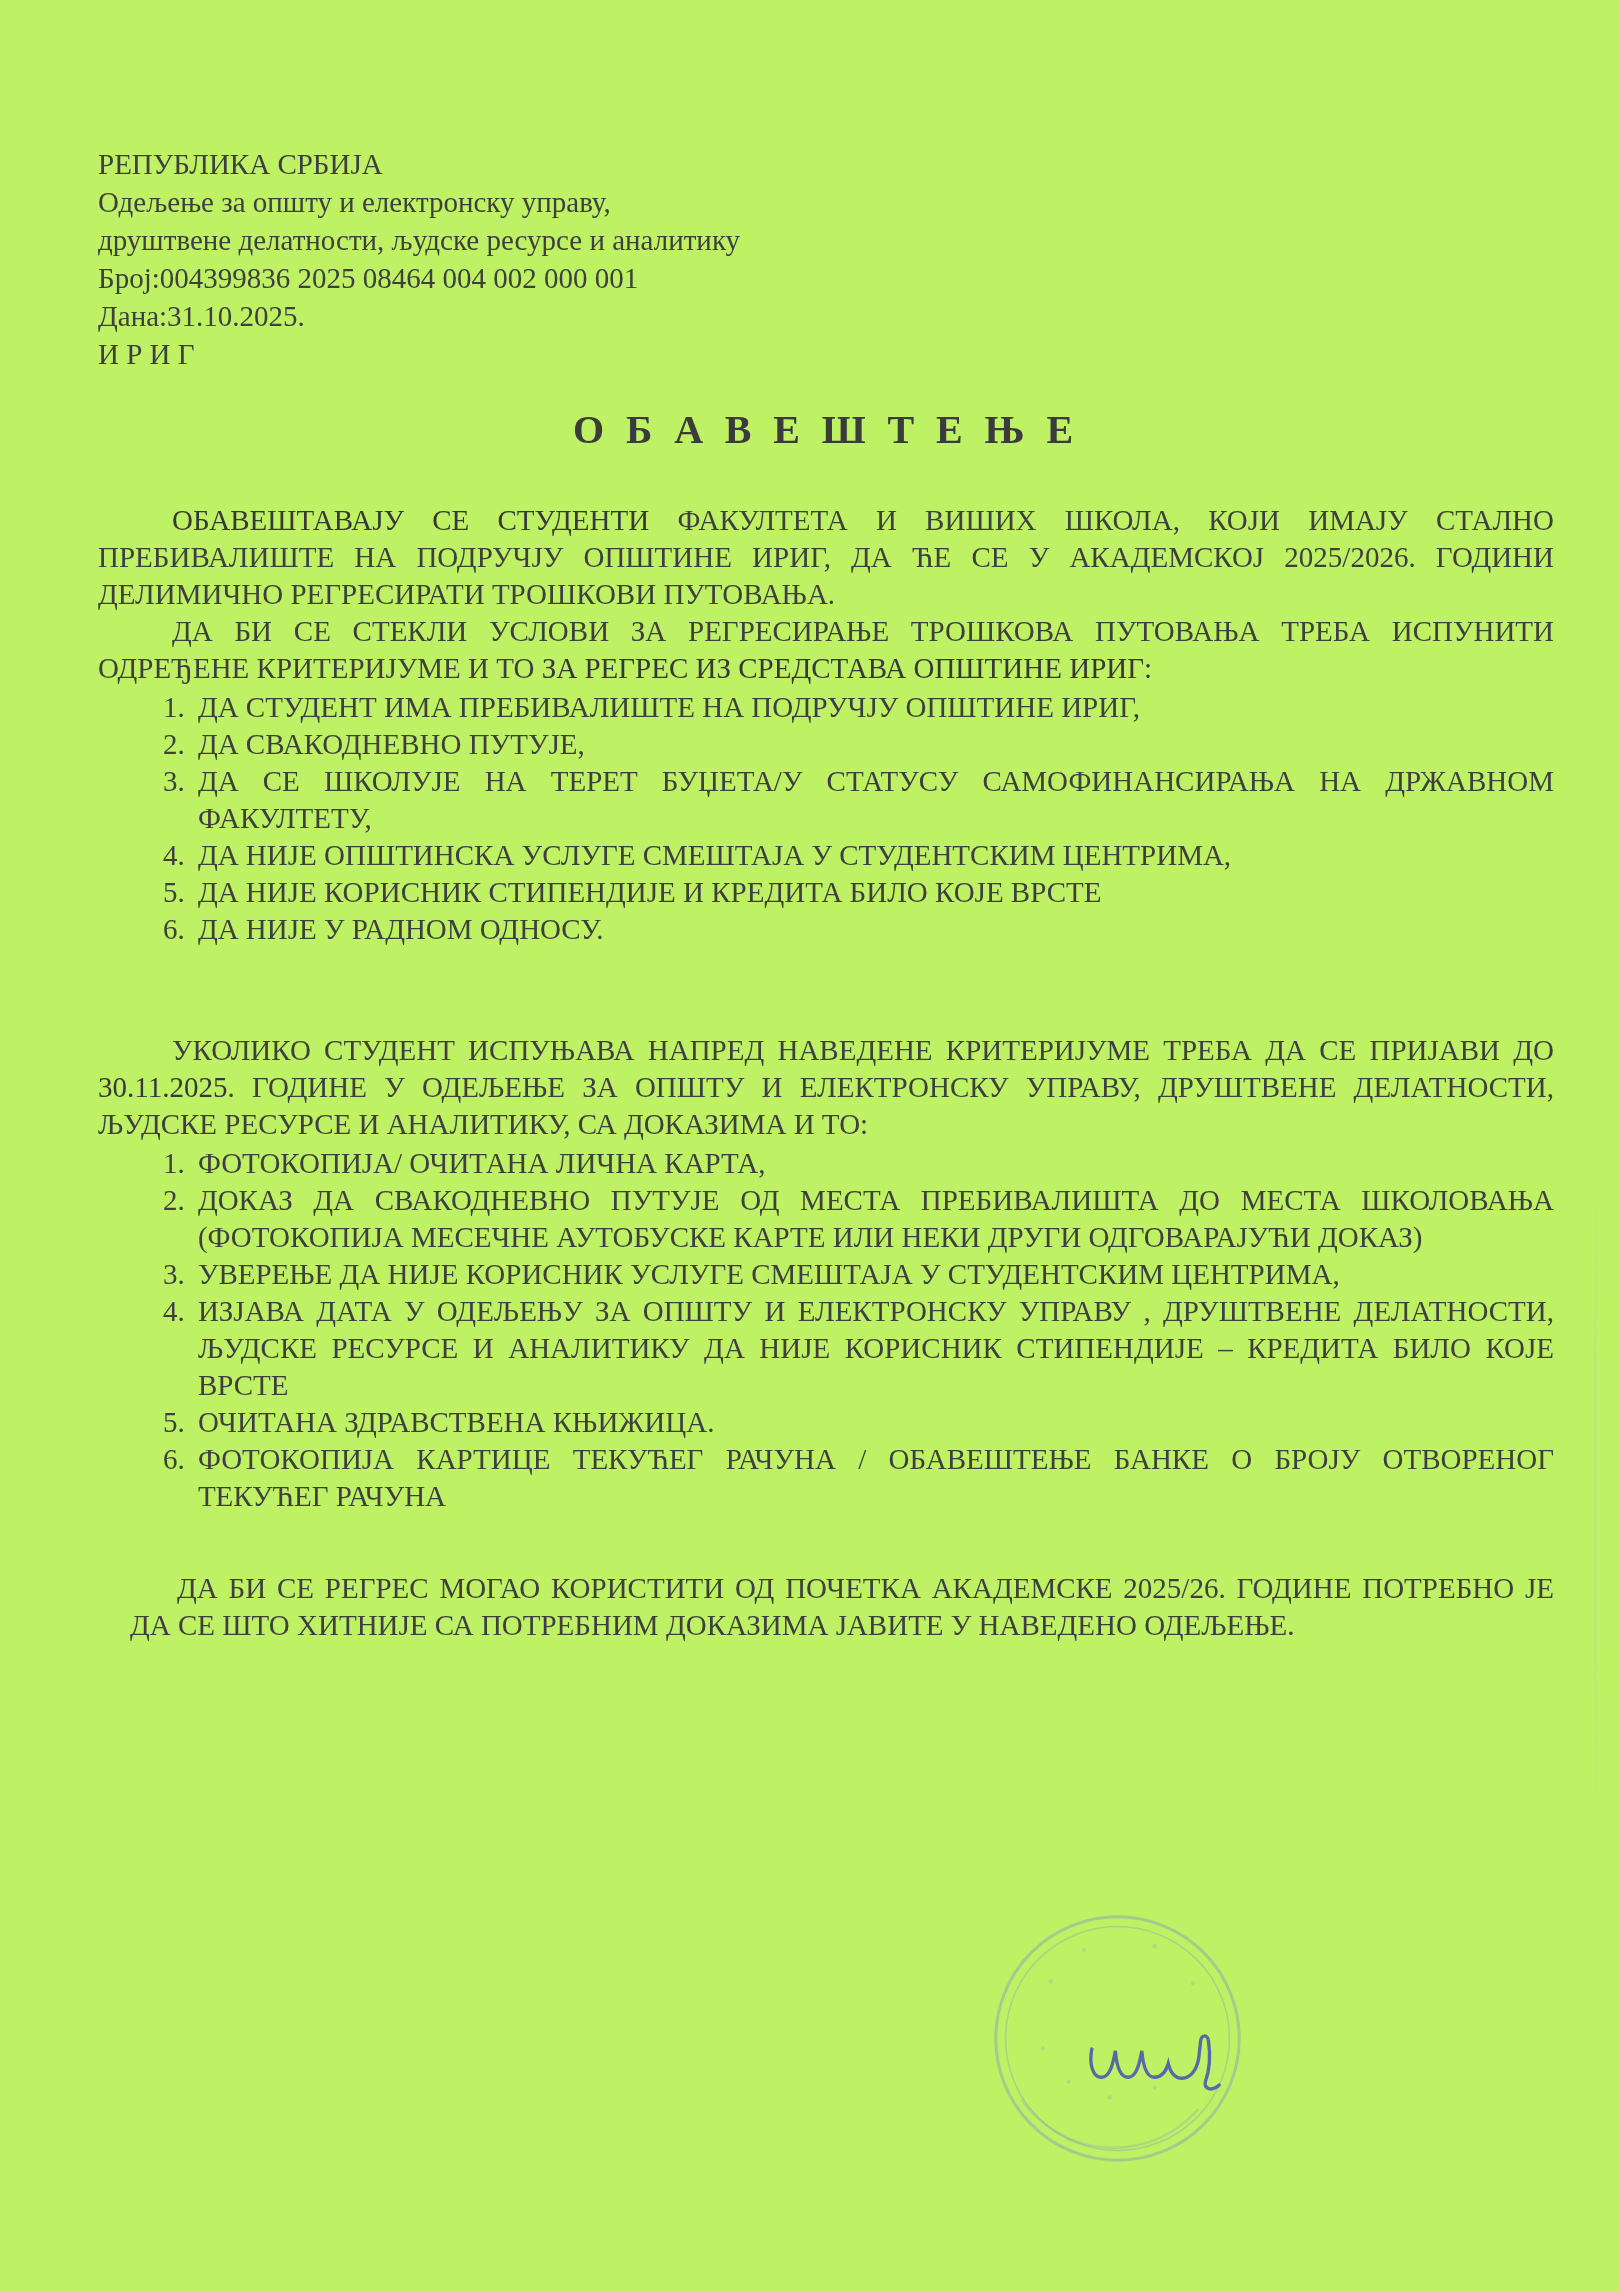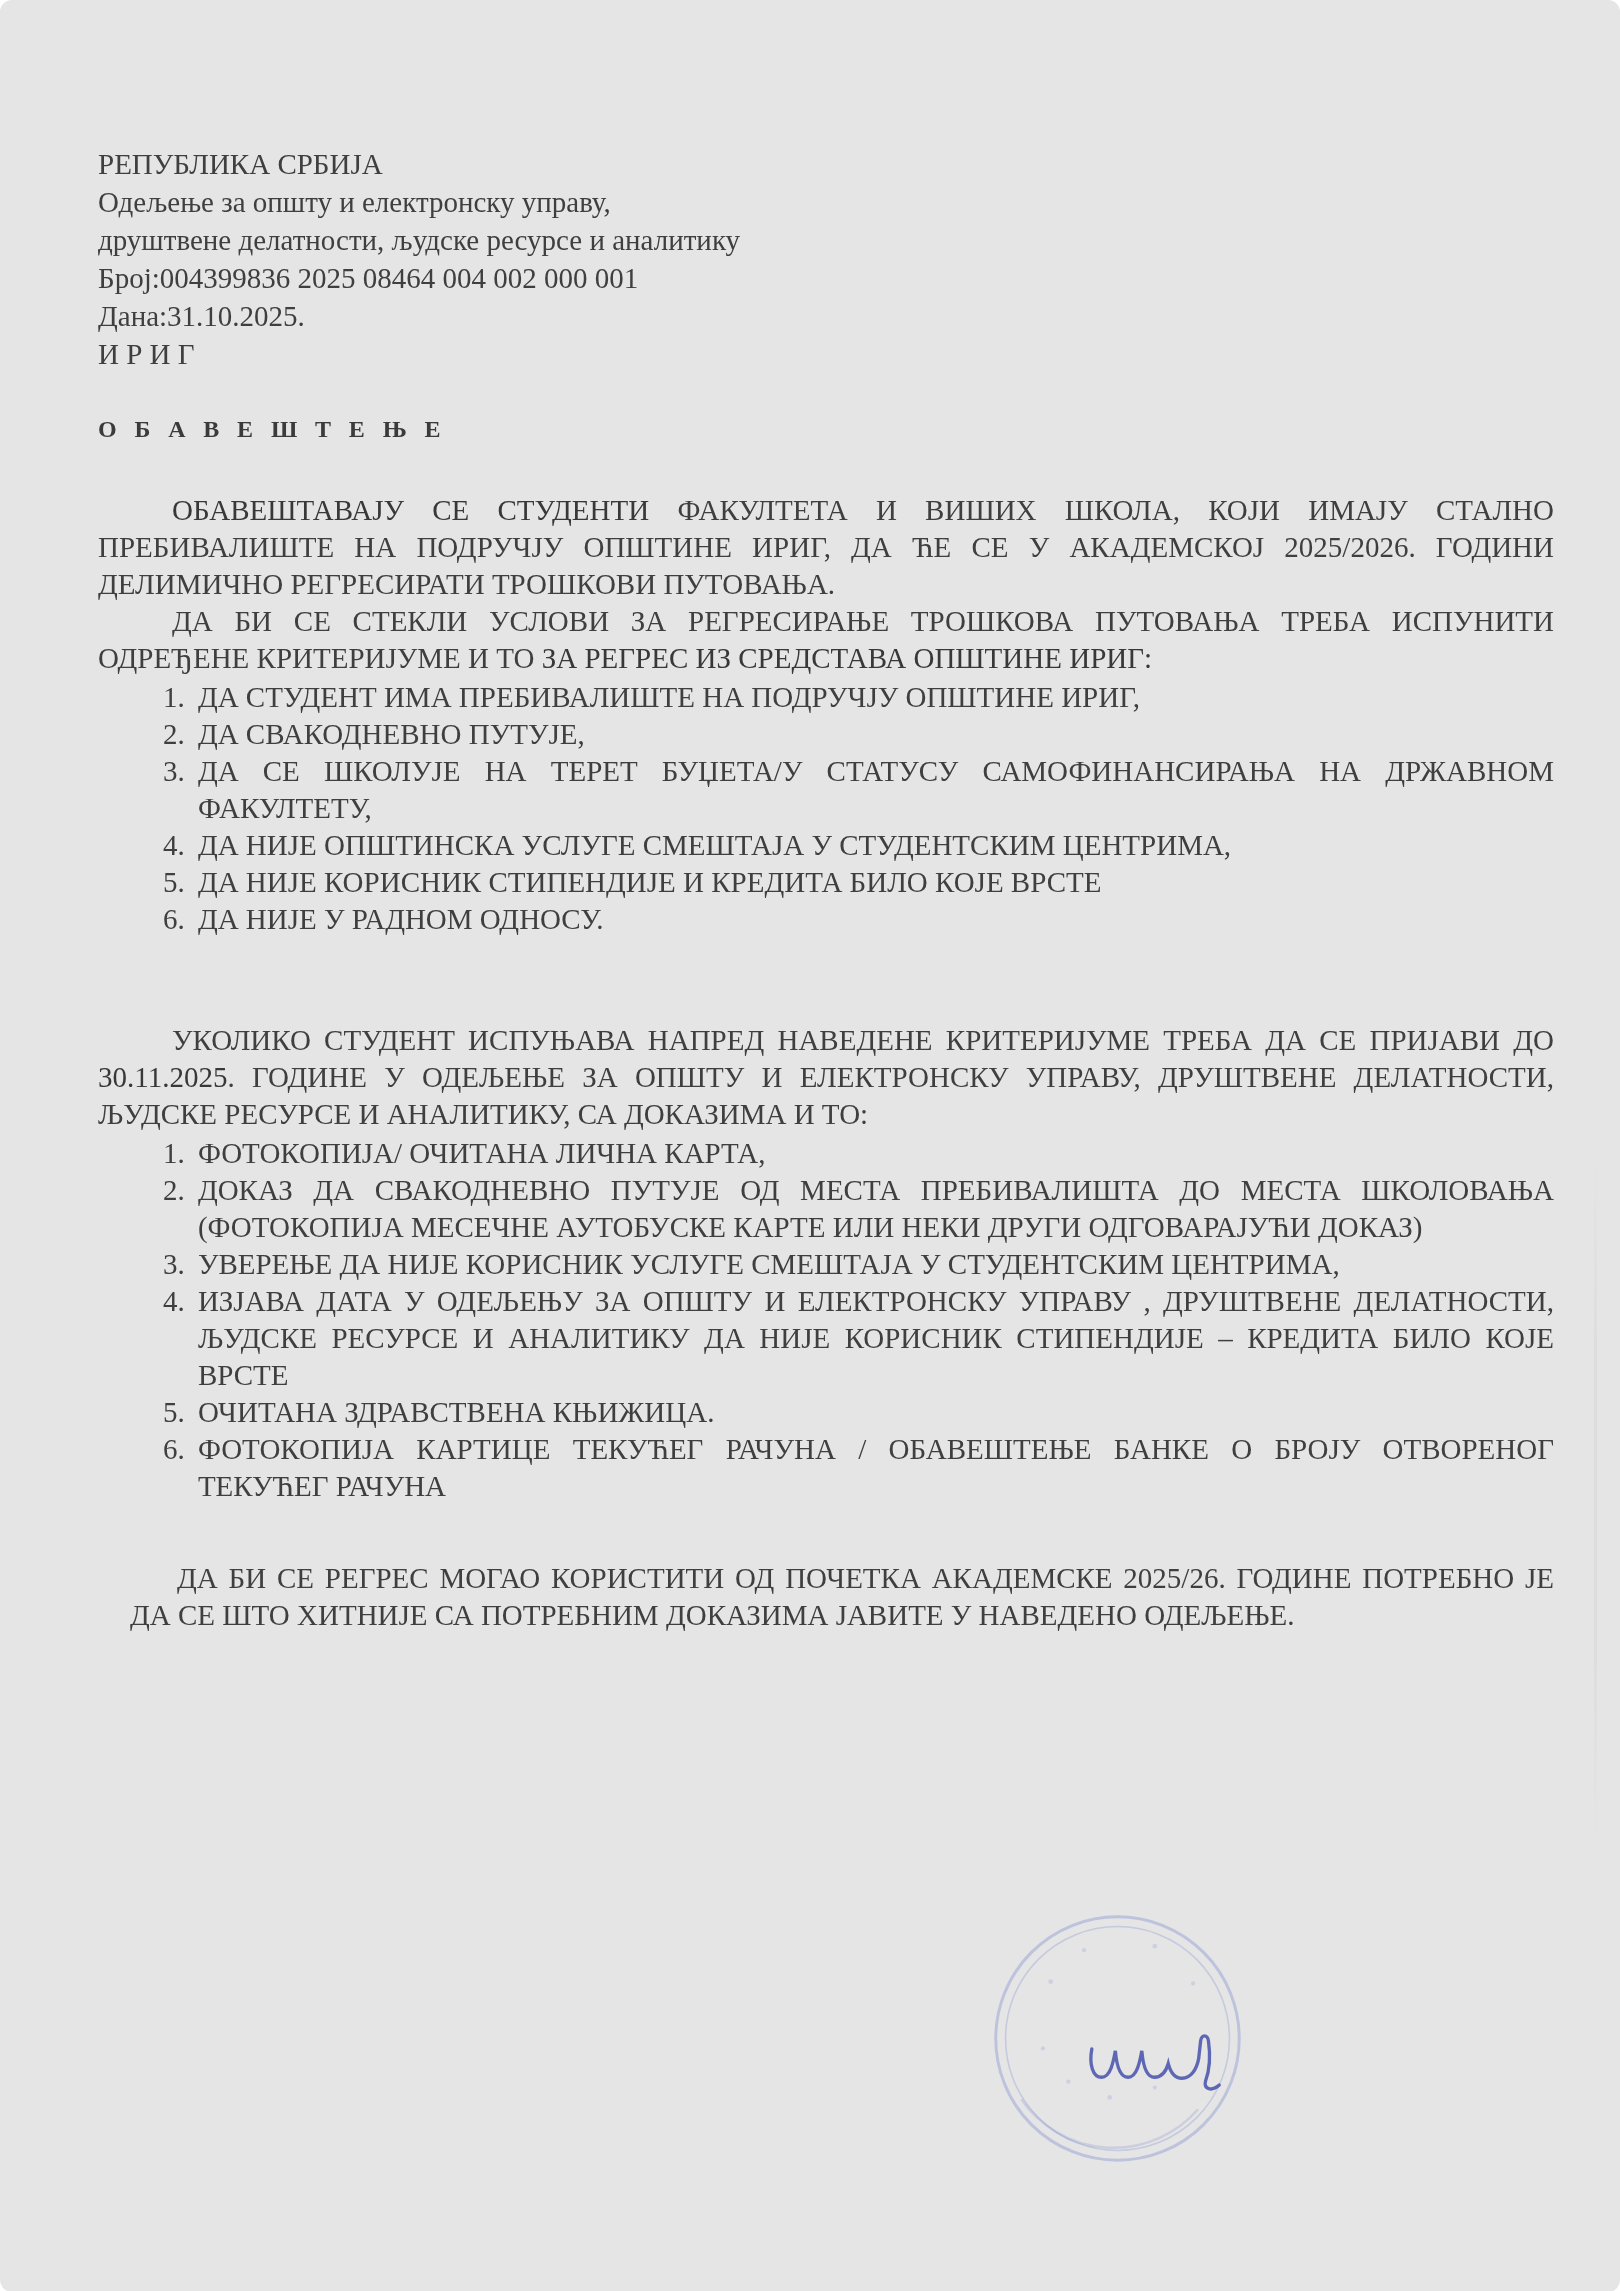--- a/index.html
+++ b/index.html
@@ -7,31 +7,30 @@
   body {
     width: 1620px; height: 2292px;
     font-family: "Liberation Serif", "DejaVu Serif", serif;
     color: #3f3f3f;
     position: relative;
     overflow: hidden;
   }
   .page {
     position: absolute; inset: 0;
     padding: 145px 66px 0 98px;
-    background: #e5e5e5;
-    border-radius: 12px;
+    background: #bef264;
   }
   .header-block { font-size: 29px; line-height: 38px; }
   .header-line { white-space: pre; }
   .doc-title {
-    text-align: left;
+    text-align: center;
     font-weight: bold;
-    font-size: 24px;
+    font-size: 40px;
     letter-spacing: 5.9px;
-    margin-top: 43px;
+    margin-top: 33px;
     margin-bottom: 49px;
     color: #3b3b3b;
   }
   p.body-par {
     font-size: 29px;
     line-height: 37px;
     text-align: justify;
   }
   .indent75 { text-indent: 74px; }
   .indent48 { text-indent: 47px; }

